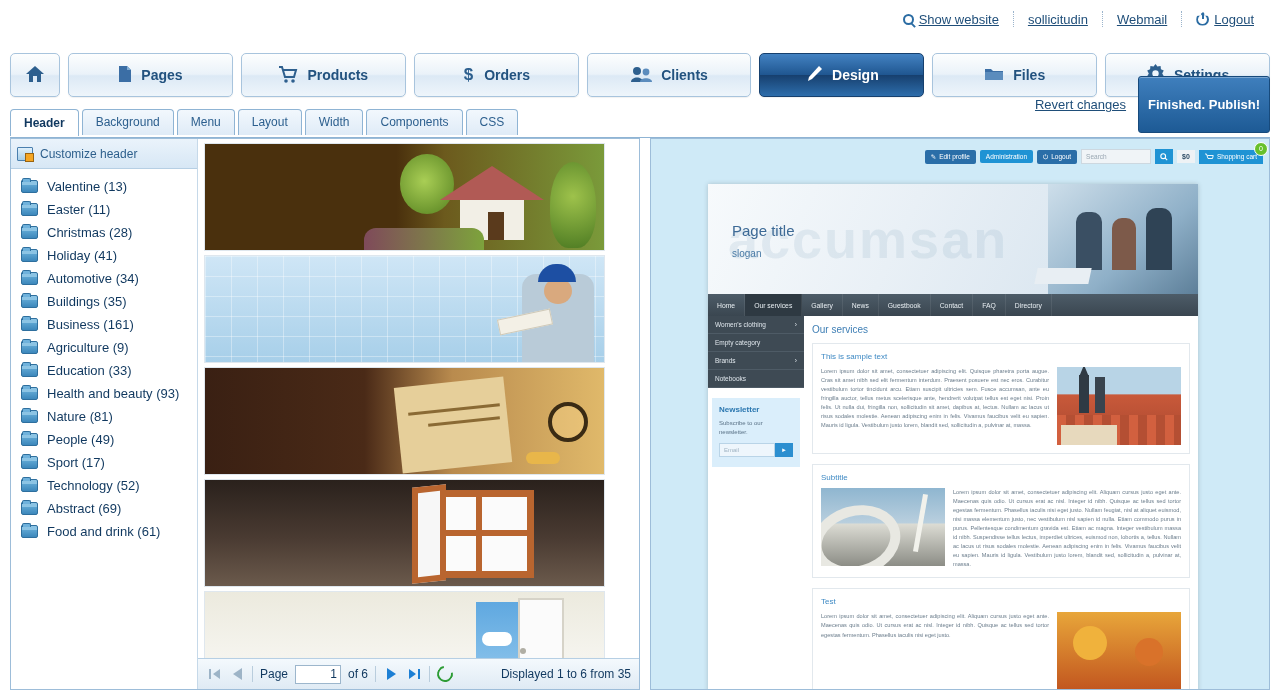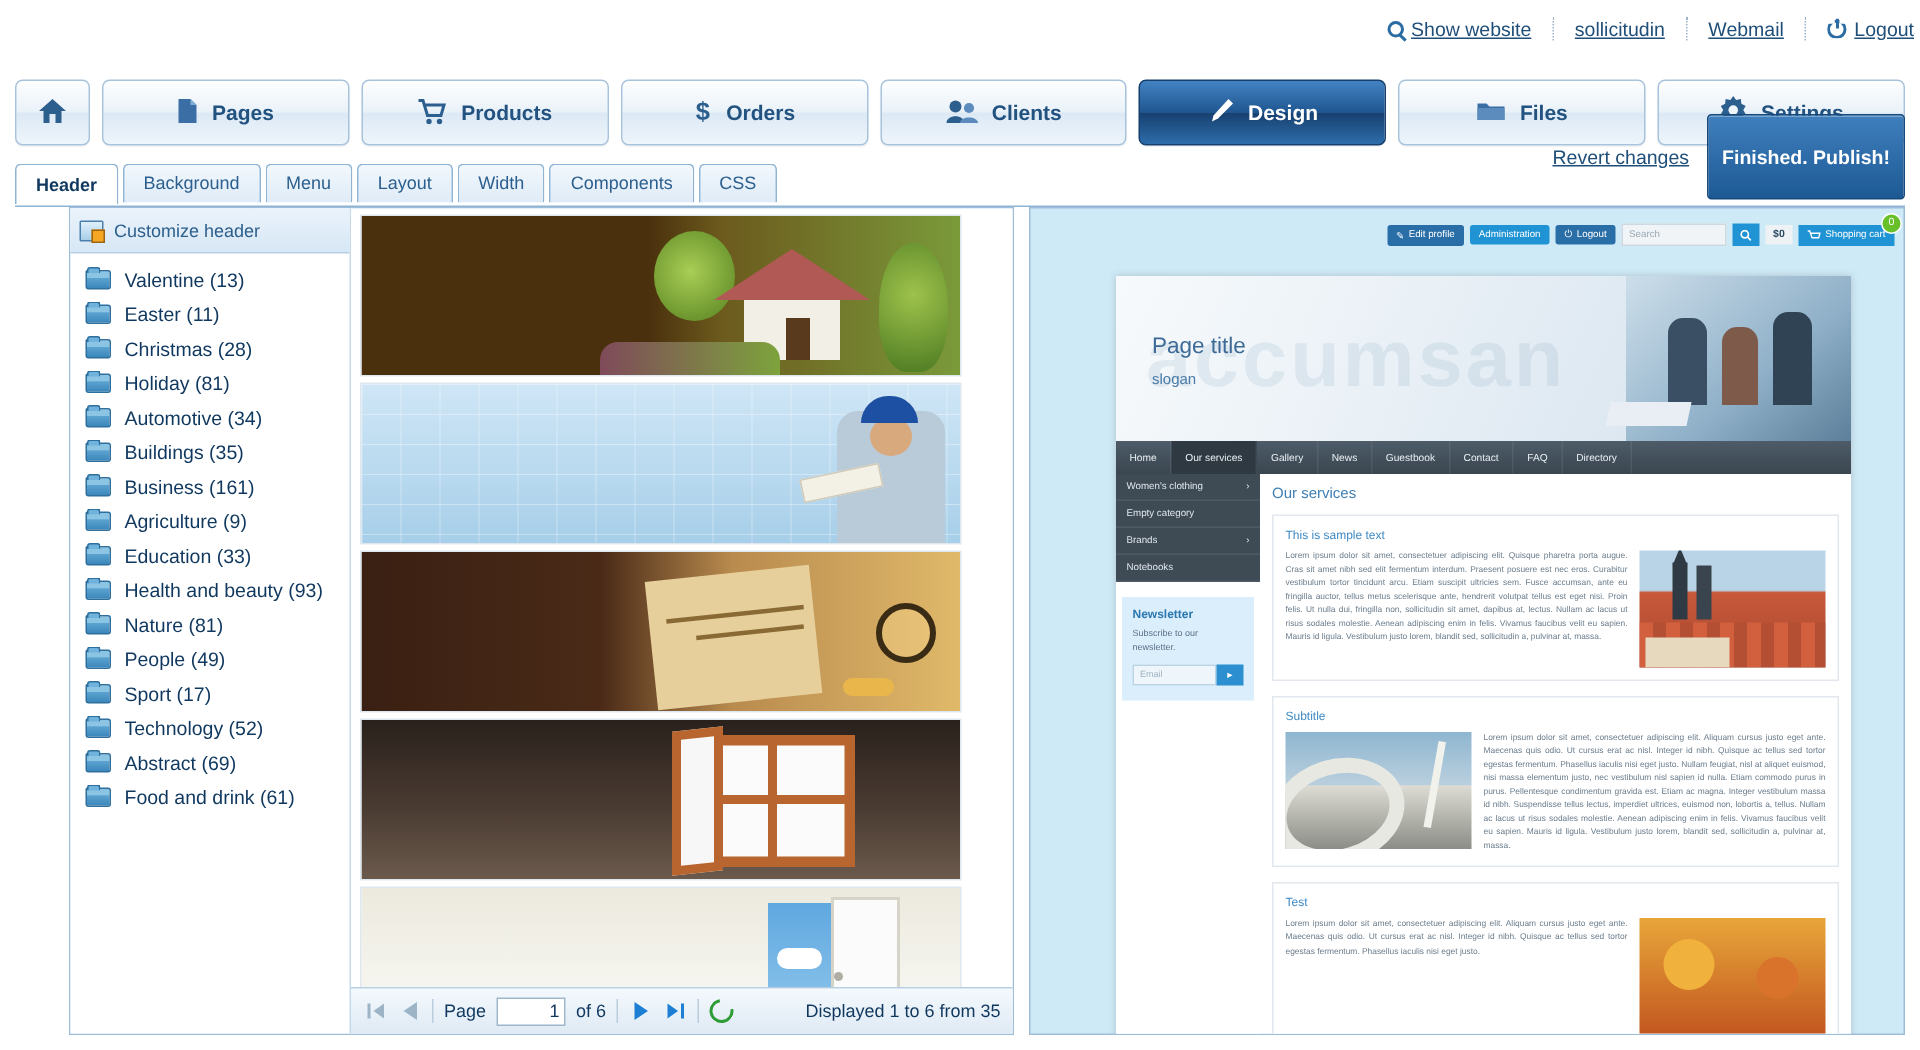--- a/index.html
+++ b/index.html
@@ -8,21 +8,21 @@
     width:1280px; height:700px; overflow:hidden;
     font-family:"Liberation Sans", sans-serif;
     font-size:12px; color:#1f3c5f; background:#ffffff;
   }
 
   
   .topbar { position:relative; height:48px; background:#fff; }
   .logo { position:absolute; left:10px; top:4px; font-size:29px; font-weight:bold; letter-spacing:-1px; }
   .logo .biz { color:#1b5183; }
   .logo .webs { color:#62c0ea; }
-  .toplinks { position:absolute; right:0; top:11px; display:flex; align-items:flex-end; gap:0; }
+  .toplinks { position:absolute; right:22px; top:11px; display:flex; align-items:flex-end; gap:0; }
   .toplink { display:flex; align-items:center; gap:5px; padding:0 14px; border-right:1px dotted #9bb4cc; height:16px; }
   .toplink:last-child { border-right:none; padding-right:4px; }
   .toplink a { color:#1f4e79; text-decoration:underline; font-size:13px; cursor:pointer; }
   .mag { width:11px; height:11px; border:2px solid #2b6ca3; border-radius:50%; position:relative; display:inline-block; }
   .mag:after { content:""; position:absolute; width:2px; height:6px; background:#2b6ca3; right:-2px; bottom:-5px; transform:rotate(-45deg); }
   .pwr { width:13px; height:13px; border:2px solid #2b6ca3; border-radius:50%; position:relative; display:inline-block; clip-path: polygon(0 25%,38% 25%,38% 0,62% 0,62% 25%,100% 25%,100% 100%,0 100%); }
   .pwr:after { content:""; position:absolute; width:2px; height:7px; background:#2b6ca3; left:50%; margin-left:-1px; top:-3px; }
 
   
   .nav { height:54px; background:#ffffff; display:flex; align-items:center; padding:0 10px; gap:8px; }
@@ -55,21 +55,21 @@
   .publish {
     background:linear-gradient(to bottom,#3f7fbd,#1d5a95); border:1px solid #174a7c;
     color:#fff; font-weight:bold; font-size:13px; padding:20px 9px; border-radius:3px; cursor:pointer;
     box-shadow:inset 0 1px 0 rgba(255,255,255,.3);
   }
 
   
   .content { display:flex; height:552px; padding:0 10px; gap:10px; }
 
   
-  .leftpanel { width:630px; border:1px solid #9dbdd9; background:#fff; display:flex; flex-direction:column;margin-left:36px; }
+  .leftpanel { width:630px; border:1px solid #9dbdd9; background:#fff; display:flex; flex-direction:column; }
   .leftinner { flex:1; display:flex; min-height:0; }
   .catcol { width:187px; border-right:1px solid #c6d9e9; background:#ffffff; }
   .cathead {
     height:30px; display:flex; align-items:center; gap:7px; padding:0 6px;
     background:linear-gradient(to bottom,#eaf3fb,#d7e7f5); border-bottom:1px solid #b6cfe4;
     font-size:12px; color:#2d5f8c;
   }
   .custicon { width:16px; height:14px; border:1px solid #4a7fae; background:linear-gradient(#dff0fb,#a8cfe8); border-radius:1px; position:relative; }
   .custicon:after { content:""; position:absolute; right:-2px; bottom:-2px; width:7px; height:7px; background:#f5a623; border:1px solid #9a6410; }
   .catlist { padding:6px 0 0 0; }
@@ -314,21 +314,21 @@
           <div class="catitem">
               <span class="folder"></span>
               <span>Easter (11)</span>
             </div>
           <div class="catitem">
               <span class="folder"></span>
               <span>Christmas (28)</span>
             </div>
           <div class="catitem">
               <span class="folder"></span>
-              <span>Holiday (81)</span>
+              <span>Holiday (41)</span>
             </div>
           <div class="catitem">
               <span class="folder"></span>
               <span>Automotive (34)</span>
             </div>
           <div class="catitem">
               <span class="folder"></span>
               <span>Buildings (35)</span>
             </div>
           <div class="catitem">

